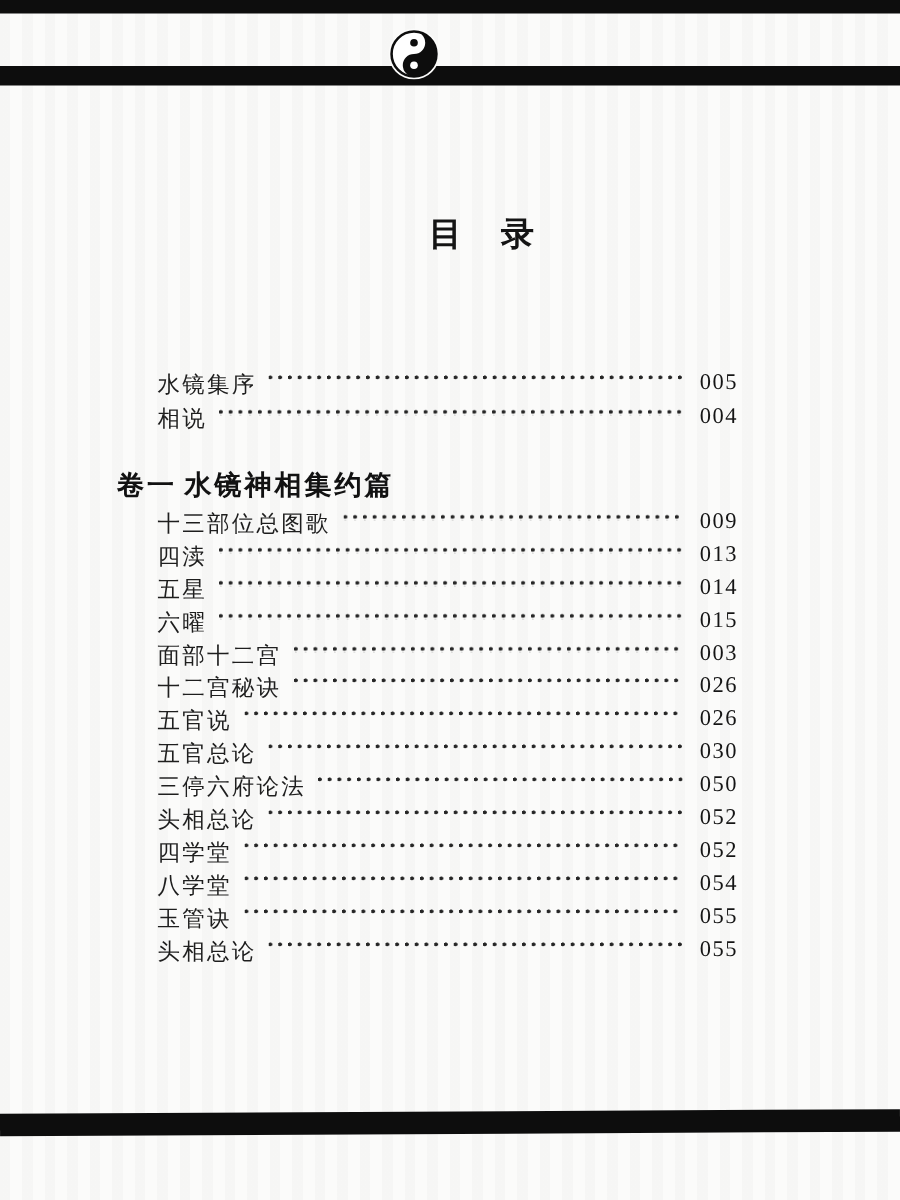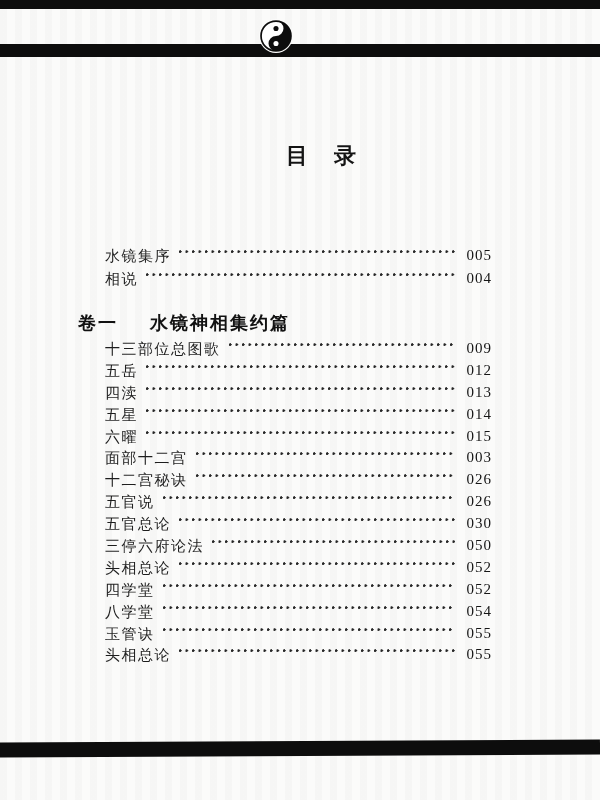--- a/index.html
+++ b/index.html
@@ -100,21 +100,21 @@
   .section-header {
     margin: 16px 0 3px -27px;
     height: 28px;
     line-height: 28px;
     font-size: 18px;
     font-weight: bold;
     letter-spacing: 2px;
     color: #121212;
     white-space: nowrap;
   }
-  .section-volume { margin-right: 32px; }
+  .section-volume { margin-right: 5px; }
 </style>
 </head>
 <body>
 
 <div class="page">
 
   <div class="bar bar-top-1"></div>
   <div class="bar bar-top-2"></div>
 
   <div class="taiji">
@@ -150,25 +150,20 @@
     </div>
 
     <div class="entry-list">
 
   <div class="toc-row">
     <span class="row-title">十三部位总图歌</span>
     <span class="leader"></span>
     <span class="row-page">009</span>
   </div>
 
-  <div class="toc-row">
-    <span class="row-title">五岳</span>
-    <span class="leader"></span>
-    <span class="row-page">012</span>
-  </div>
 
   <div class="toc-row">
     <span class="row-title">四渎</span>
     <span class="leader"></span>
     <span class="row-page">013</span>
   </div>
 
   <div class="toc-row">
     <span class="row-title">五星</span>
     <span class="leader"></span>

